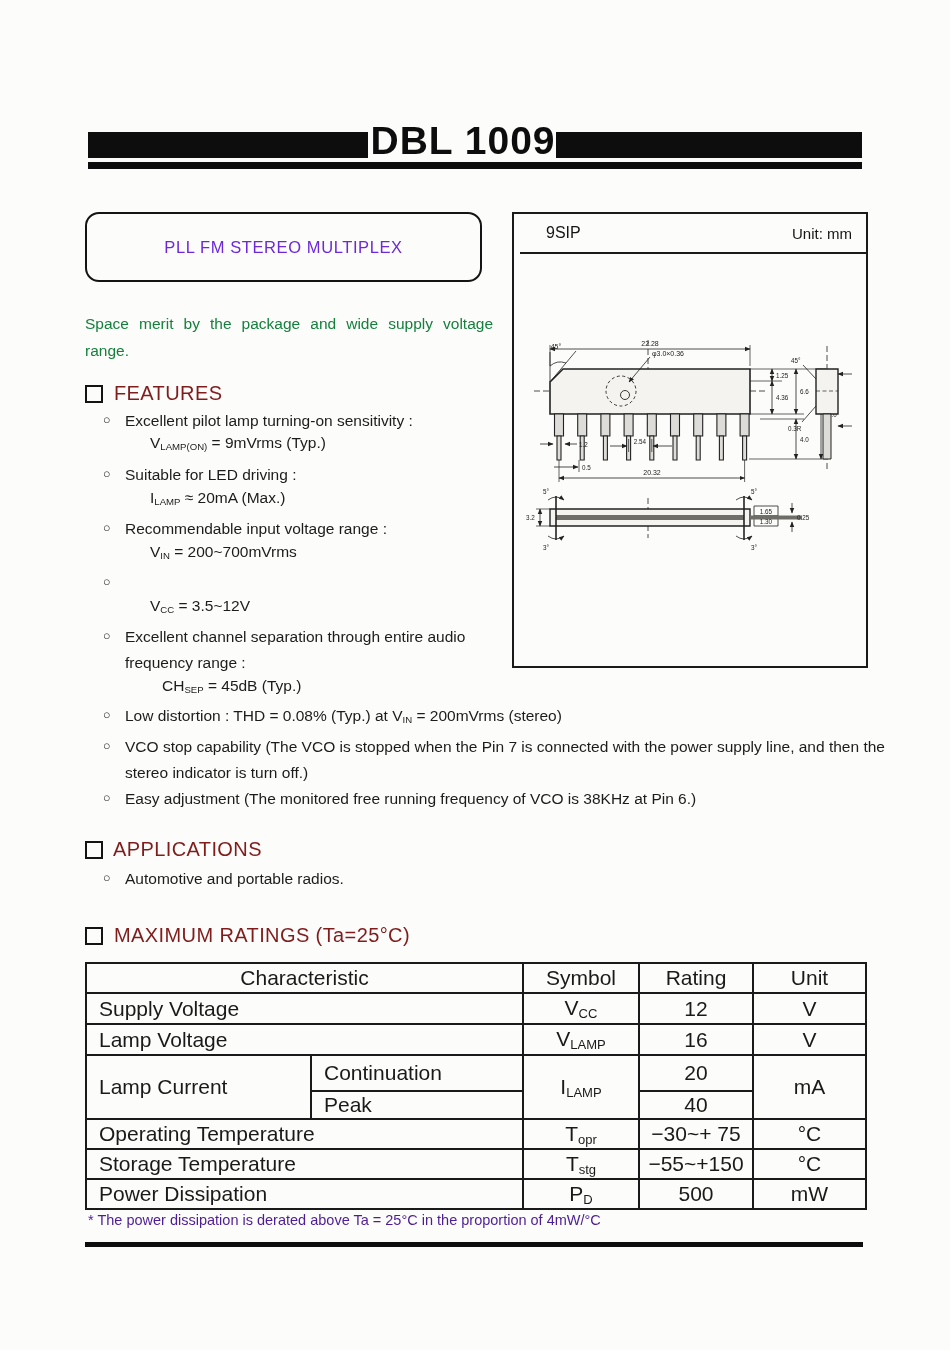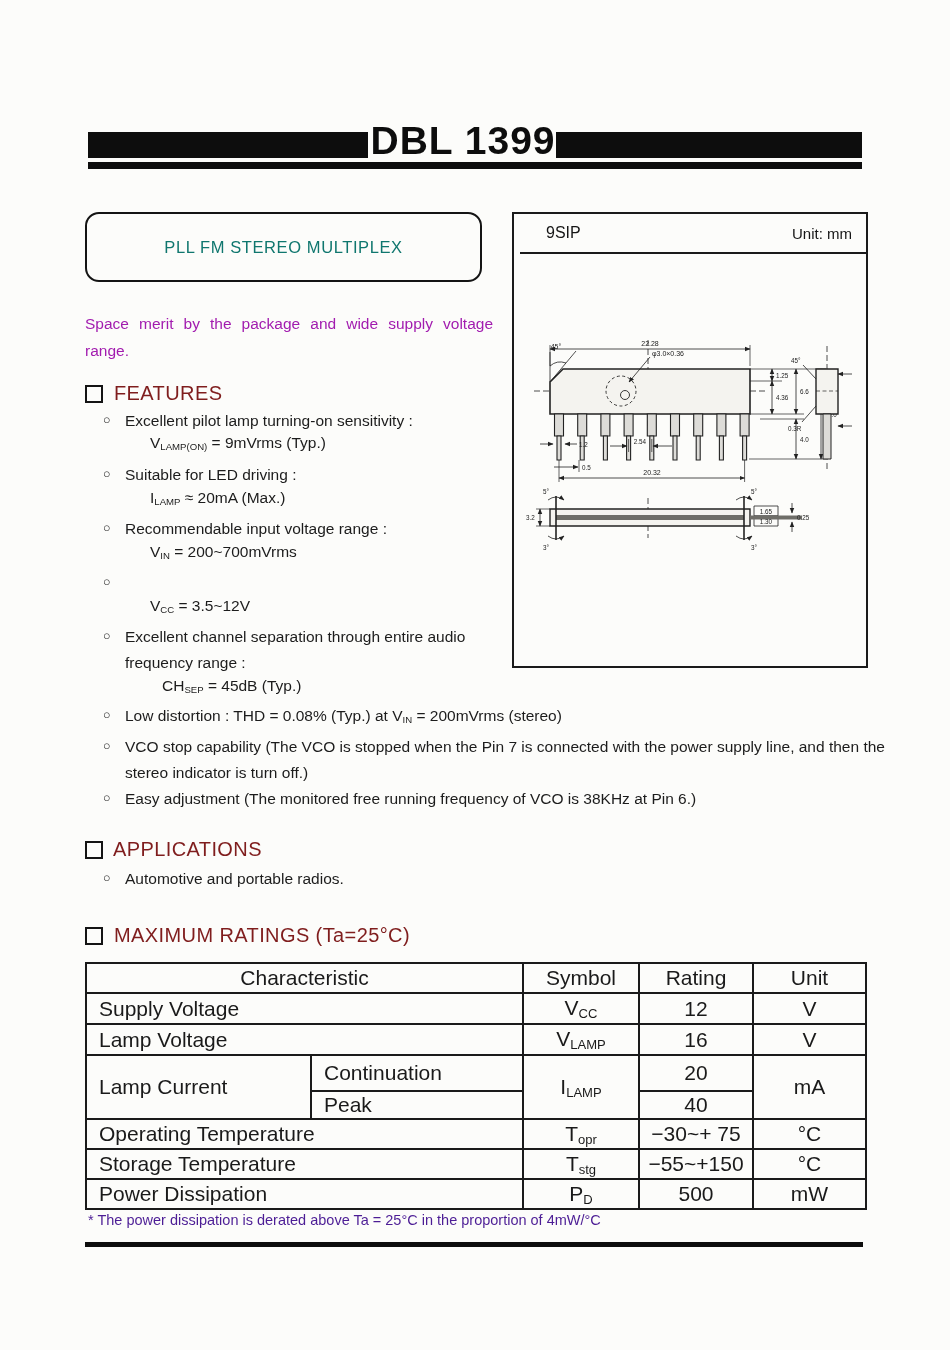--- a/index.html
+++ b/index.html
@@ -12,33 +12,33 @@
   
   .hbar{position:absolute;background:#0d0d0d;}
   .doc-title{
     position:absolute;font-size:39px;font-weight:bold;letter-spacing:1px;
     color:#0d0d0d;text-align:center;
   }
   
   .product-box{
     position:absolute;border:2.5px solid #141414;border-radius:14px;
     display:flex;align-items:center;justify-content:center;
-    font-size:16.5px;letter-spacing:.6px;color:#0f766e;
+    font-size:16.5px;letter-spacing:.6px;color:#6d28d9;
   }
   
   .pkg-box{position:absolute;border:2px solid #1a1a1a;background:#fcfcfa;}
   .pkg-head{
     height:38px;border-bottom:2px solid #1a1a1a;
     display:flex;align-items:center;justify-content:space-between;
     padding:0 14px 0 26px;font-size:16px;color:#161616;
   }
   .pkg-head .unit{font-size:15px;}
   
   .intro{
-    position:absolute;font-size:15.5px;line-height:27px;text-align:justify;color:#a21caf;
+    position:absolute;font-size:15.5px;line-height:27px;text-align:justify;color:#15803d;
   }
   .sec-head{
     position:absolute;display:flex;align-items:center;gap:11px;
     font-size:20px;font-weight:normal;letter-spacing:.4px;color:#7f1d1d;
   }
   .cbox{width:14px;height:14px;border:2px solid #141414;flex:0 0 auto;}
   .feat-item{
     position:absolute;display:flex;gap:10px;
     font-size:15.5px;line-height:25.5px;color:#1c1c1c;
   }
@@ -62,21 +62,21 @@
   .pkg-svg .dim{font-size:7px;}
   .pkg-svg .dim-s{font-size:6.3px;}
   .pkg-svg line,.pkg-svg path,.pkg-svg rect,.pkg-svg polygon,.pkg-svg circle{vector-effect:non-scaling-stroke;}
 </style>
 </head>
 <body>
 
 <div class="page">
 
   <div class="hbar" style="left:88px;top:132px;width:280px;height:26px;"></div>
-  <div class="doc-title" style="left:366px;top:119px;width:194px;">DBL 1399</div>
+  <div class="doc-title" style="left:366px;top:119px;width:194px;">DBL 1009</div>
   <div class="hbar" style="left:556px;top:132px;width:306px;height:26px;"></div>
   <div class="hbar" style="left:88px;top:162px;width:774px;height:7px;"></div>
 
   <div class="product-box" style="left:85px;top:212px;width:393px;height:66px;">
     <span>PLL FM STEREO MULTIPLEX</span>
   </div>
 
   <div class="pkg-box" style="left:512px;top:212px;width:346px;height:452px;padding-left:6px;">
     <div class="pkg-head">
       <span>9SIP</span>

